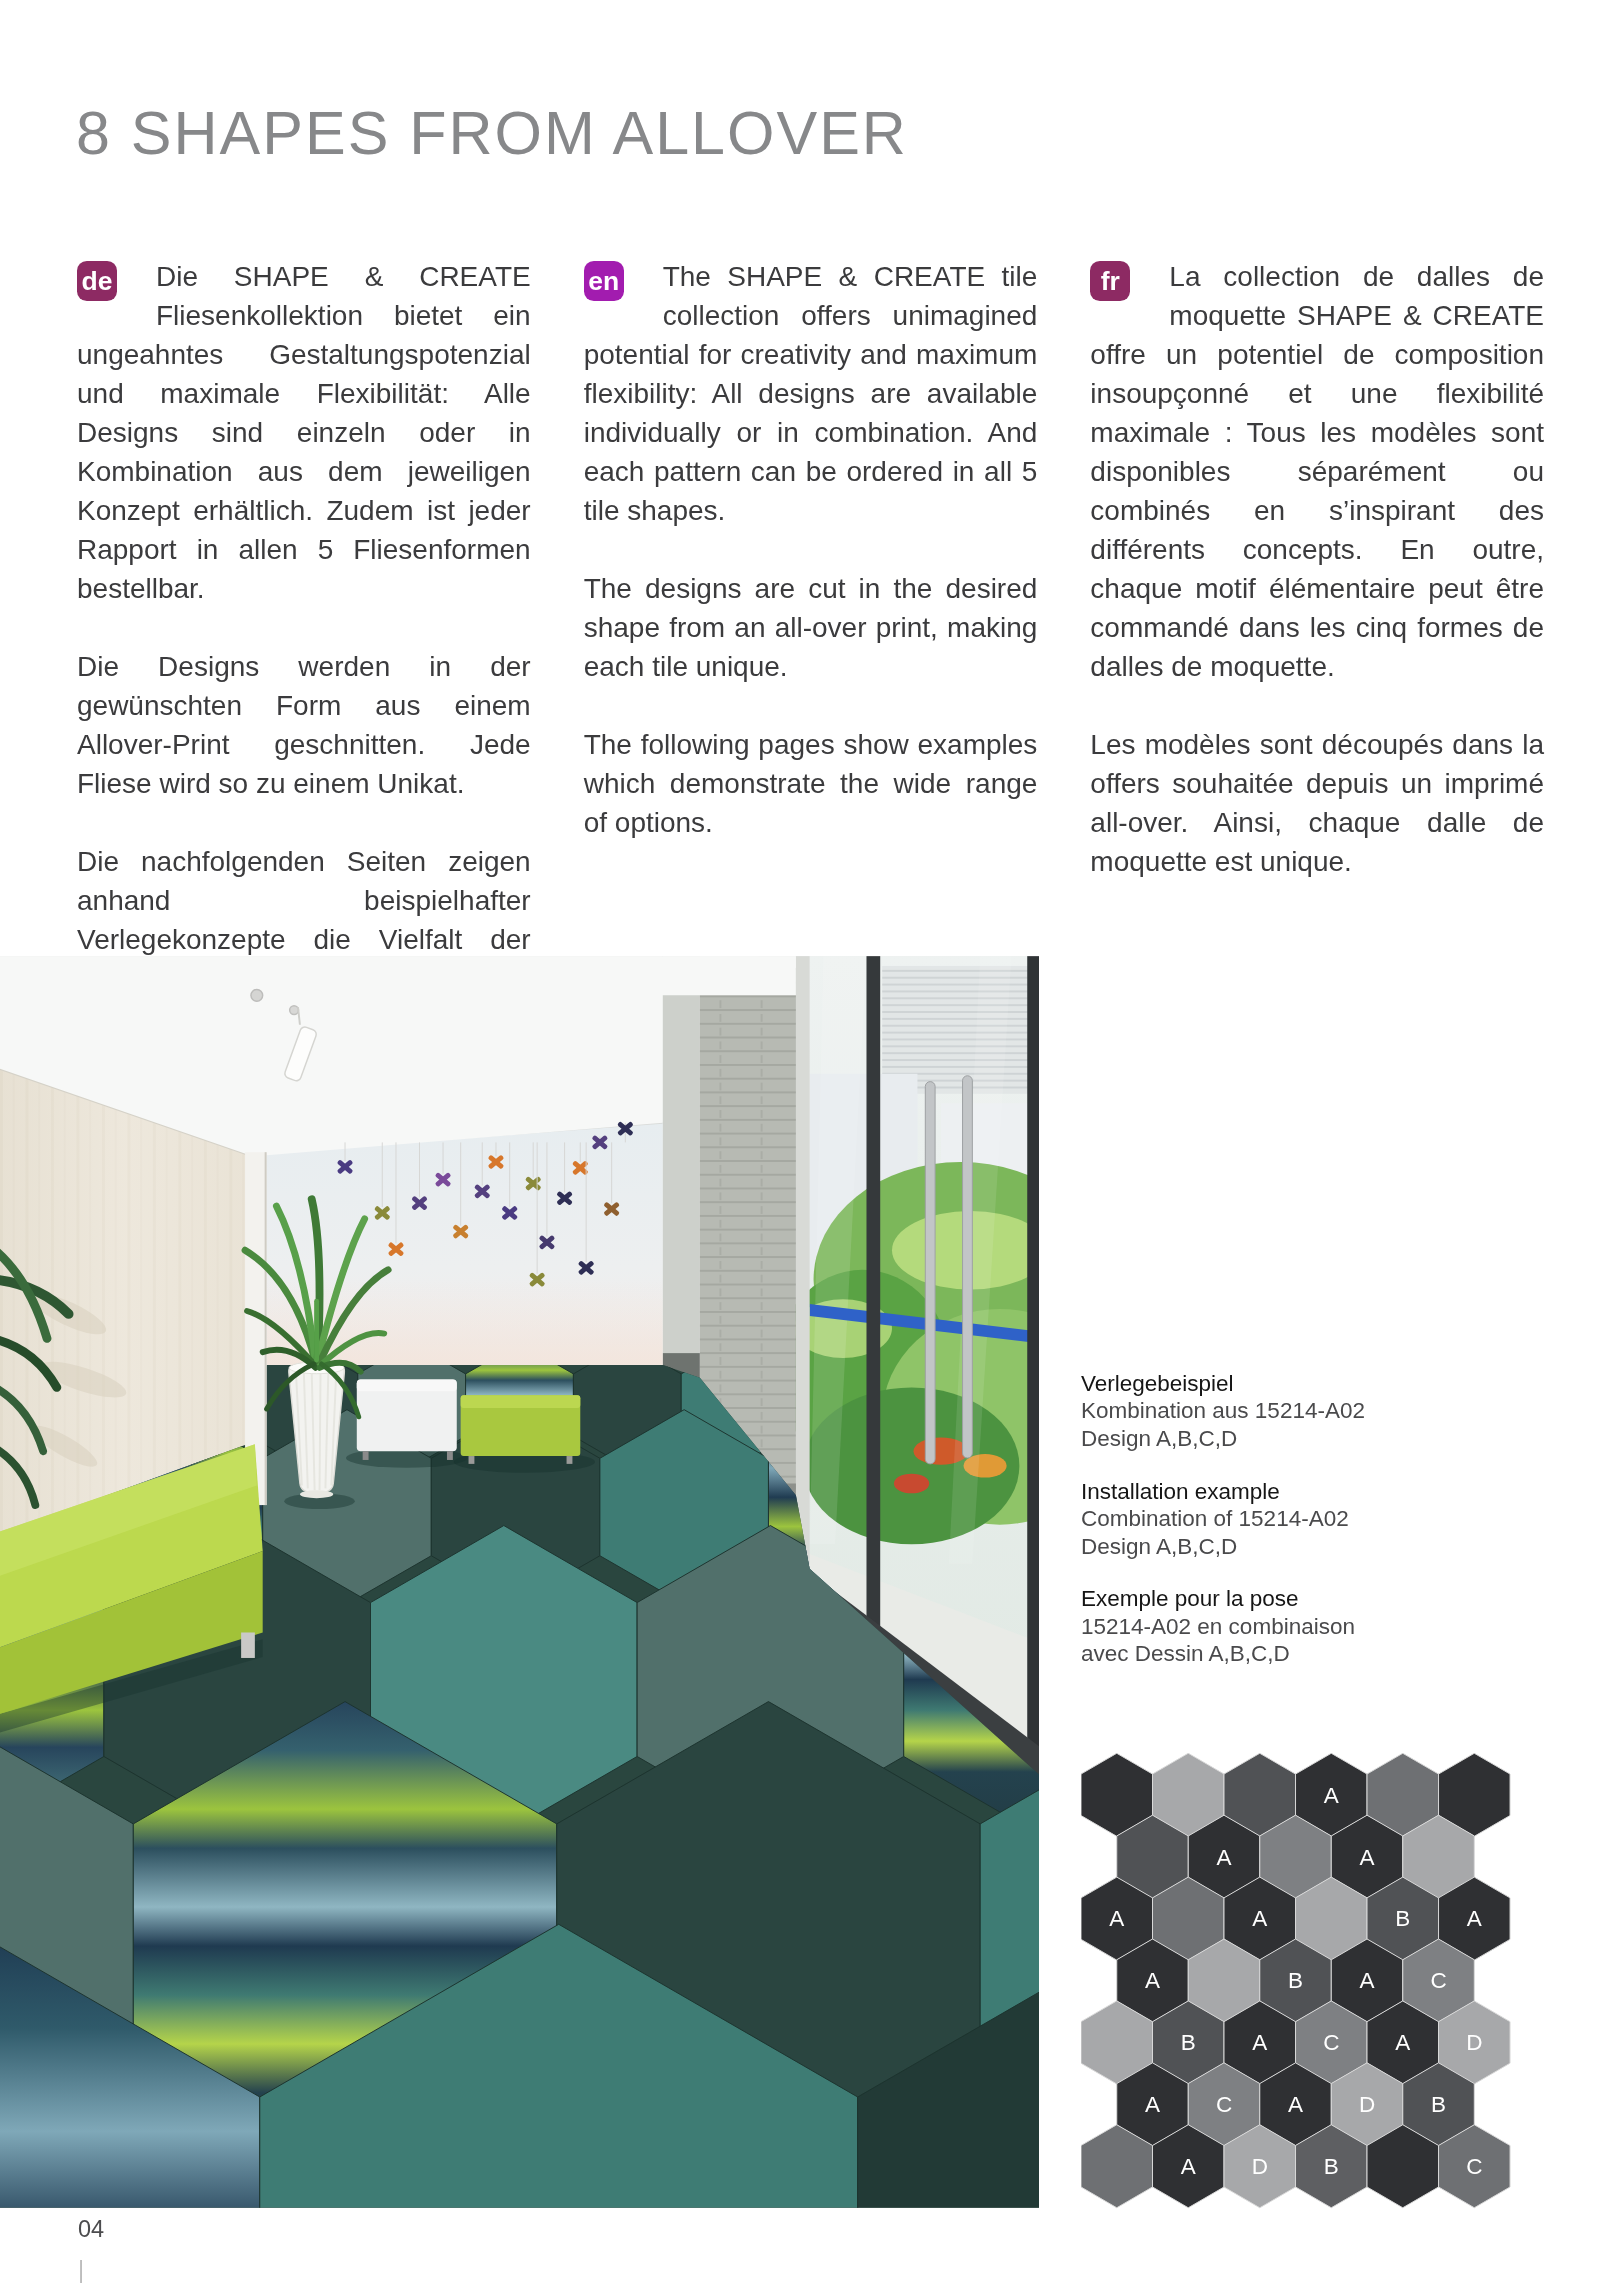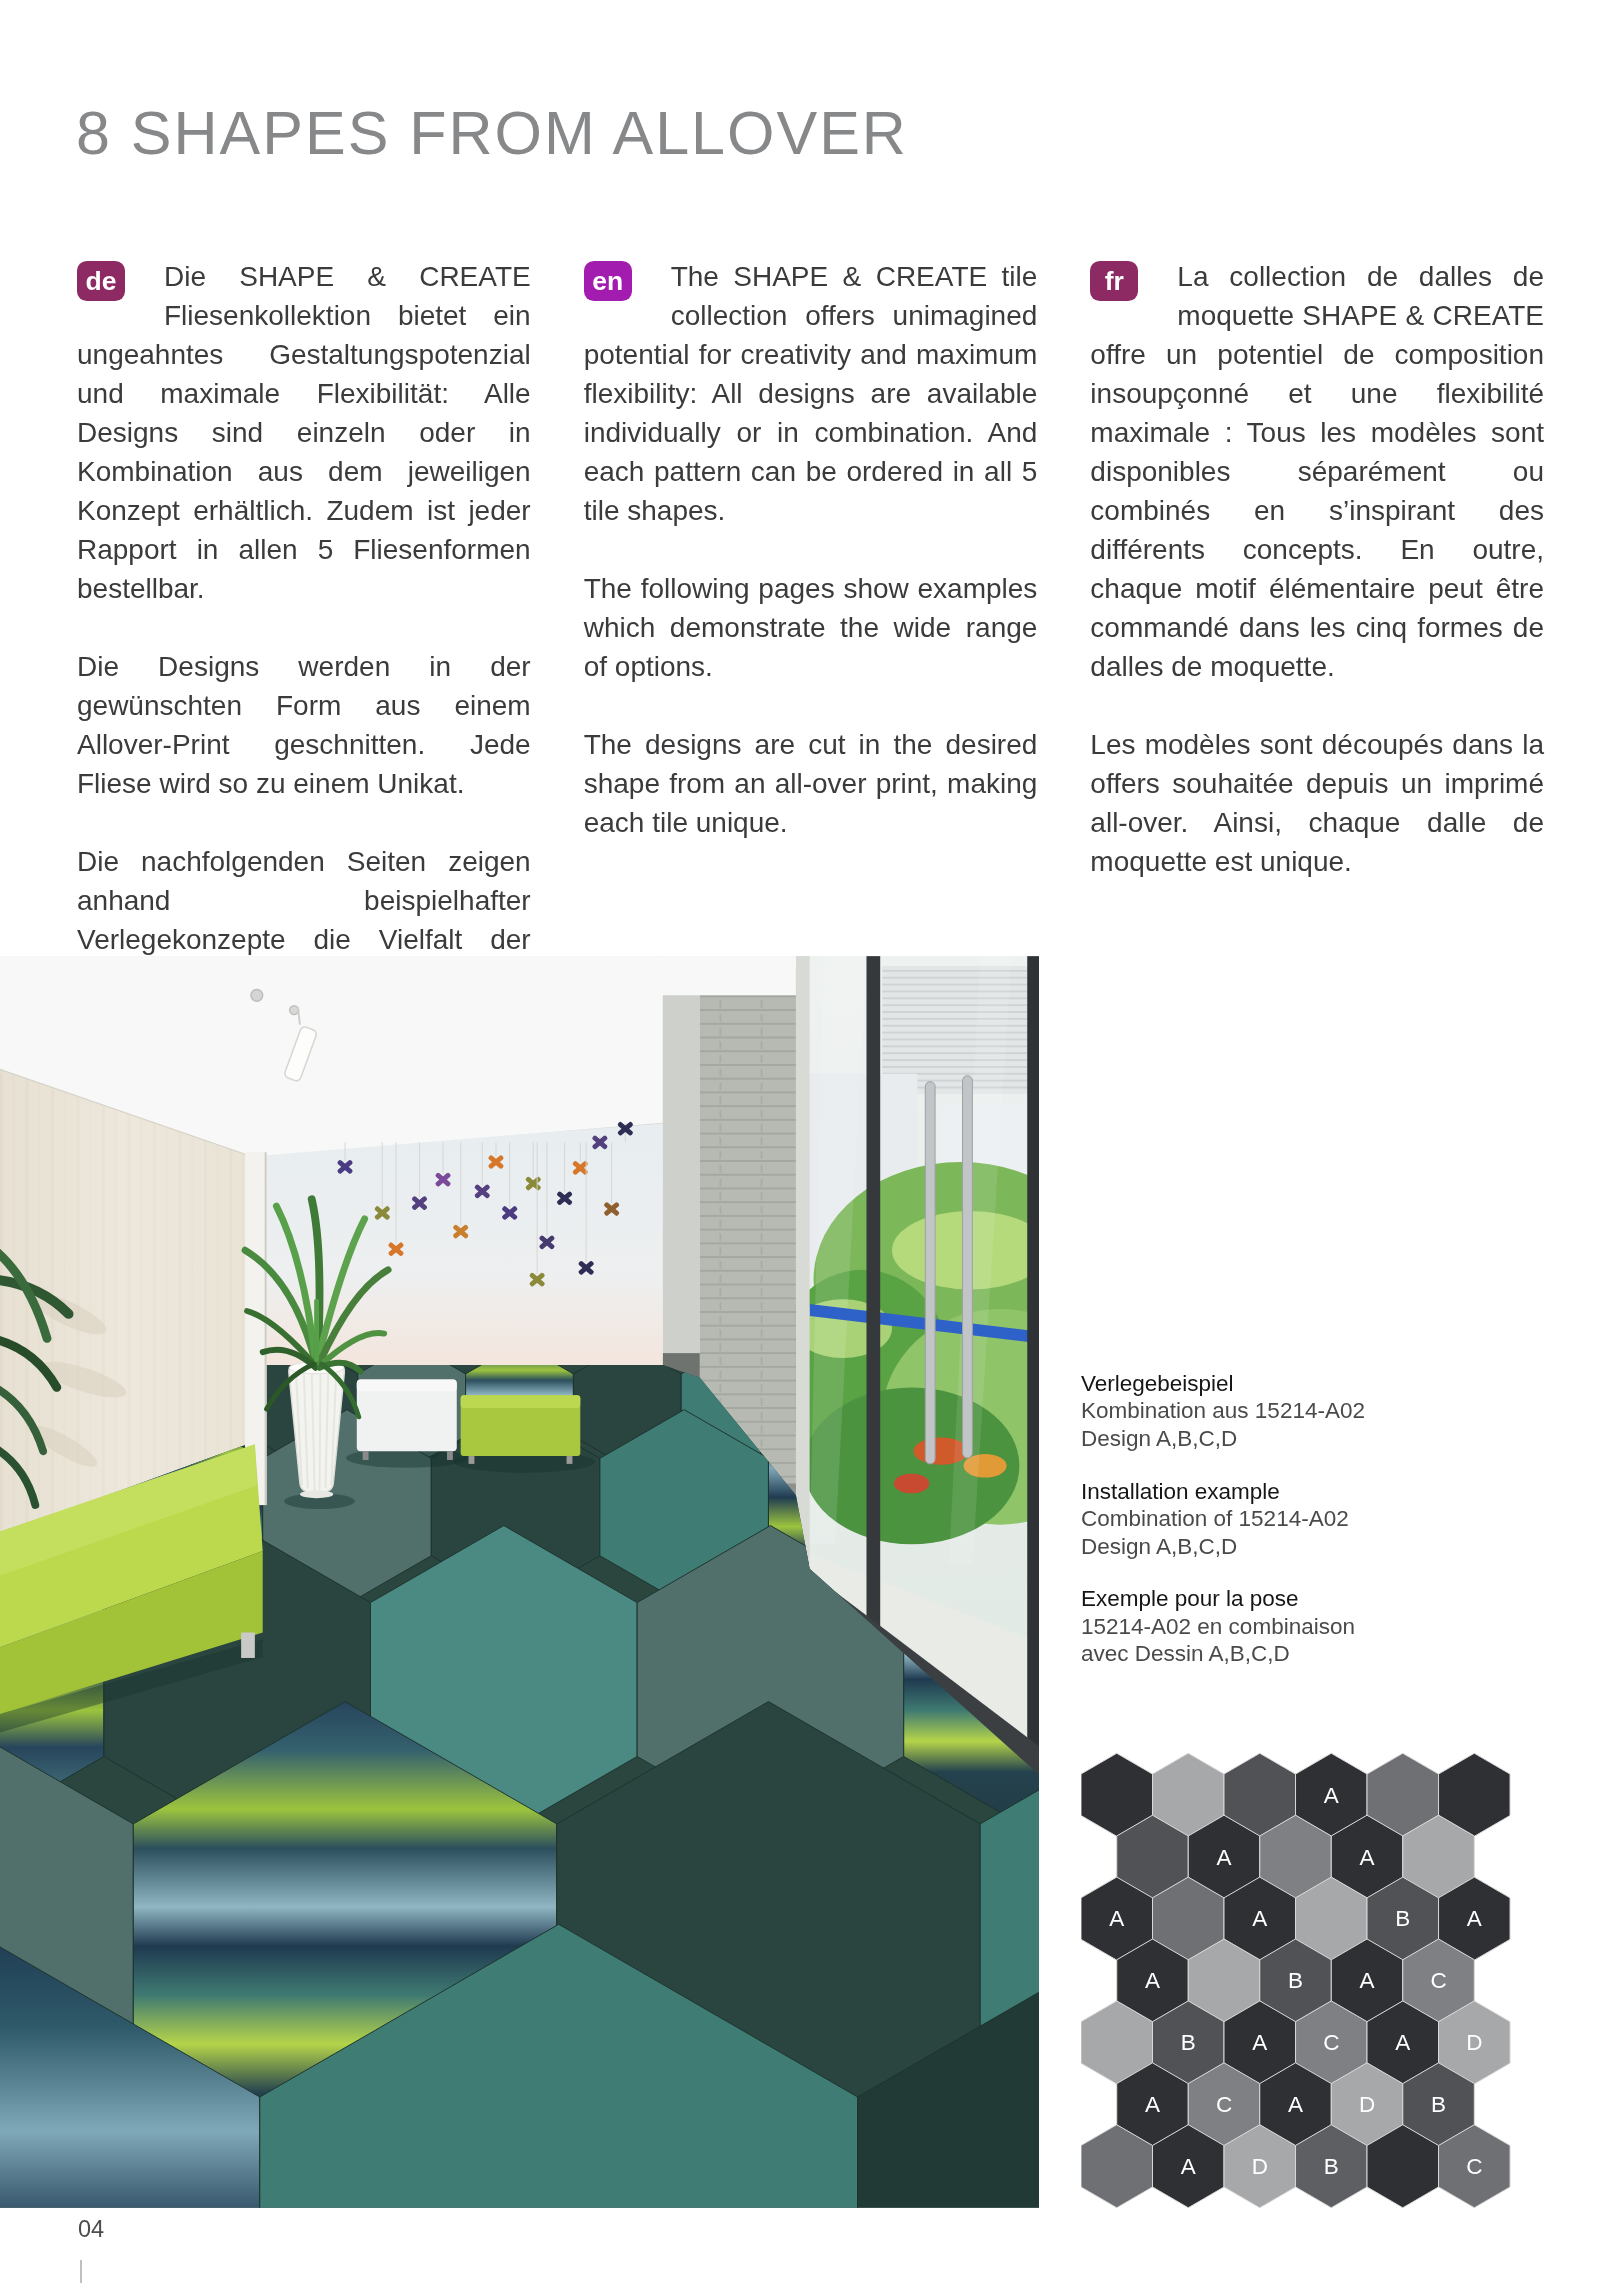--- a/index.html
+++ b/index.html
@@ -14,21 +14,21 @@
     white-space:nowrap;
   }
   .columns {
     position:absolute; left:77px; top:257px; width:1467px;
     display:flex; gap:53px;
   }
   .col { flex:1; font-size:28px; line-height:39px; color:#3b3b3d; text-align:justify; }
   .col p { margin:0 0 39px 0; }
   .col p:last-child { margin-bottom:0; }
   .badge {
-    float:left; width:48px; height:40px; border-radius:9.8px;
+    float:left; width:40px; height:40px; border-radius:9.8px;
     background:#8d2a63; color:#ffffff; font-size:26.5px; font-weight:700;
     text-align:center; line-height:40px; margin:3.9px 39px 0 0;
   }
   .photo {
     position:absolute; left:0; top:956px; width:1039px; height:1252px;
     overflow:hidden; background:#eef0ef;
   }
   .photo svg { display:block; }
   .captions {
     position:absolute; left:1081px; top:1370px; width:421px;
@@ -53,22 +53,22 @@
   <div class="page-title" style="color: rgb(135, 136, 138);">8 SHAPES FROM ALLOVER</div>
 
   <div class="columns">
     <div class="col">
       <p><span class="badge" style="background: rgb(141, 42, 99);">de</span><span>Die SHAPE &amp; CREATE Fliesenkollektion bietet ein ungeahntes Gestaltungspotenzial und maximale Flexibilität: Alle Designs sind einzeln oder in Kombination aus dem jeweiligen Konzept erhältlich. Zudem ist jeder Rapport in allen 5 Fliesenformen bestellbar.</span></p>
       <p>Die Designs werden in der gewünschten Form aus einem Allover-Print geschnitten. Jede Fliese wird so zu einem Unikat.</p>
       <p>Die nachfolgenden Seiten zeigen anhand beispielhafter Verlegekonzepte die Vielfalt der individuellen Möglichkeiten.</p>
     </div>
     <div class="col">
       <p><span class="badge" style="background: #a21caf;">en</span><span>The SHAPE &amp; CREATE tile collection offers unimagined potential for creativity and maximum flexibility: All designs are available individually or in combination. And each pattern can be ordered in all 5 tile shapes.</span></p>
+      <p>The designs are cut in the desired shape from an all-over print, making each tile unique.</p>
       <p>The following pages show examples which demonstrate the wide range of options.</p>
-      <p>The designs are cut in the desired shape from an all-over print, making each tile unique.</p>
     </div>
     <div class="col">
       <p><span class="badge" style="background: rgb(141, 42, 99);">fr</span><span>La collection de dalles de moquette SHAPE &amp; CREATE offre un potentiel de composition insoupçonné et une flexibilité maximale : Tous les modèles sont disponibles séparément ou combinés en s’inspirant des différents concepts. En outre, chaque motif élémentaire peut être commandé dans les cinq formes de dalles de moquette.</span></p>
       <p>Les modèles sont découpés dans la offers souhaitée depuis un imprimé all-over. Ainsi, chaque dalle de moquette est unique.</p>
     </div>
   </div>
 
   <div class="photo">
     <svg width="1039" height="1252" viewBox="0 0 1060 1277" xmlns="http://www.w3.org/2000/svg">
       <defs>

